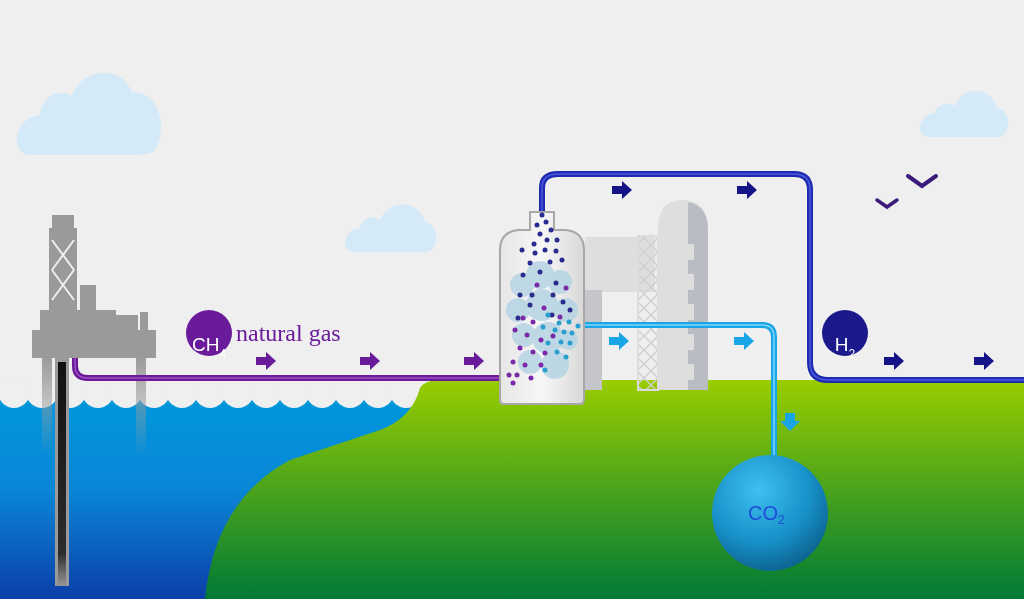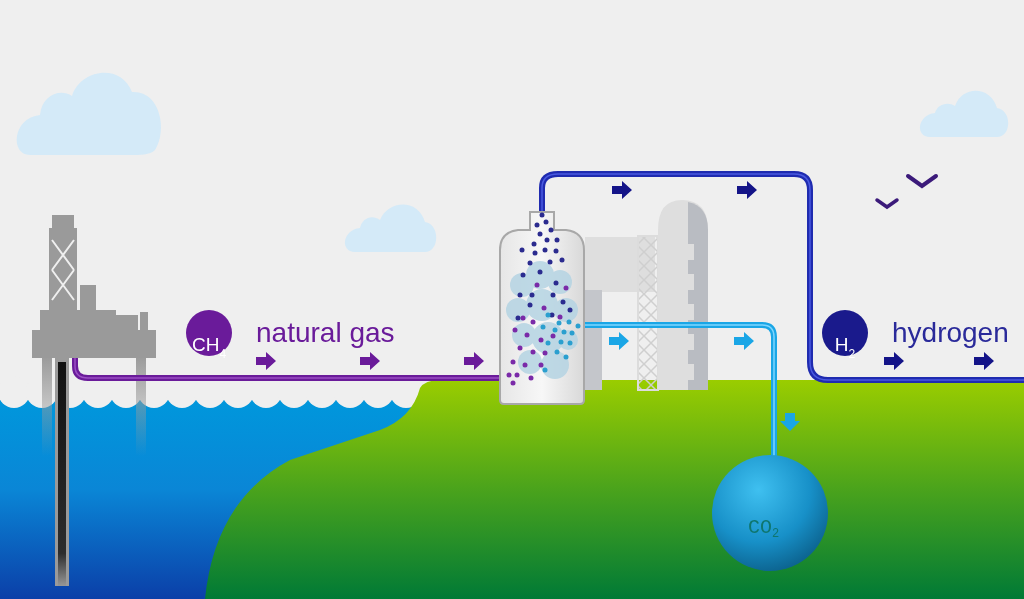--- a/index.html
+++ b/index.html
@@ -1,28 +1,28 @@
 <!DOCTYPE html>
 <html><head>
 <meta charset="utf-8">
 <style>
   html, body { margin: 0; padding: 0; }
   body { width: 1024px; height: 599px; overflow: hidden; background: #efefef; font-family: "Liberation Sans", sans-serif; }
   #scene { position: absolute; left: 0; top: 0; width: 1024px; height: 599px; }
   .label { position: absolute; display: flex; align-items: center; }
   .badge { border-radius: 50%; color: #fff; display: flex; align-items: flex-end; justify-content: center; font-size: 19px; }
   .badge sub { font-size: 12px; vertical-align: baseline; position: relative; top: 5px; }
-  .label-text { font-size: 28px; margin-left: 24px; }
+  .label-text { font-size: 24px; margin-left: 4px; font-family: Liberation Serif, serif; }
   #ch4-label { left: 186px; top: 310px; }
   #ch4-label .badge { width: 46px; height: 46px; background: #6a1b9a; }
   #ch4-label .label-text { color: #6a1b9a; }
   #h2-label { left: 822px; top: 310px; }
   #h2-label .badge { width: 46px; height: 46px; background: #1a1a8c; }
   #h2-label .label-text { color: #2a2a9a; }
-  #co2-label { position: absolute; left: 748px; top: 516px; color: #0f766e; font-size: 20px; font-family: Liberation Mono, monospace; }
+  #co2-label { position: absolute; left: 748px; top: 502px; color: #1d4ed8; font-size: 20px; }
   #co2-label sub { font-size: 12px; position: relative; top: 4px; vertical-align: baseline; }
 </style>
 </head>
 <body>
 
 <svg id="scene" viewBox="0 0 1024 599" xmlns="http://www.w3.org/2000/svg">
   <defs>
     <linearGradient id="seaGrad" x1="0" y1="0" x2="0" y2="1">
       <stop offset="0" stop-color="#0097dc"></stop>
       <stop offset="0.45" stop-color="#0a86d6"></stop>
@@ -249,18 +249,17 @@
       <sub>4</sub>
   </div>
   <span class="label-text">natural gas</span>
 </div>
 
 <div id="h2-label" class="label">
   <div class="badge">
     <span>H</span>
       <sub>2</sub>
   </div>
-  <span class="label-text">hydrogen</span>
 </div>
 
 <div id="co2-label">
   <span>CO</span><sub>2</sub>
 </div>
 
 </body></html>

